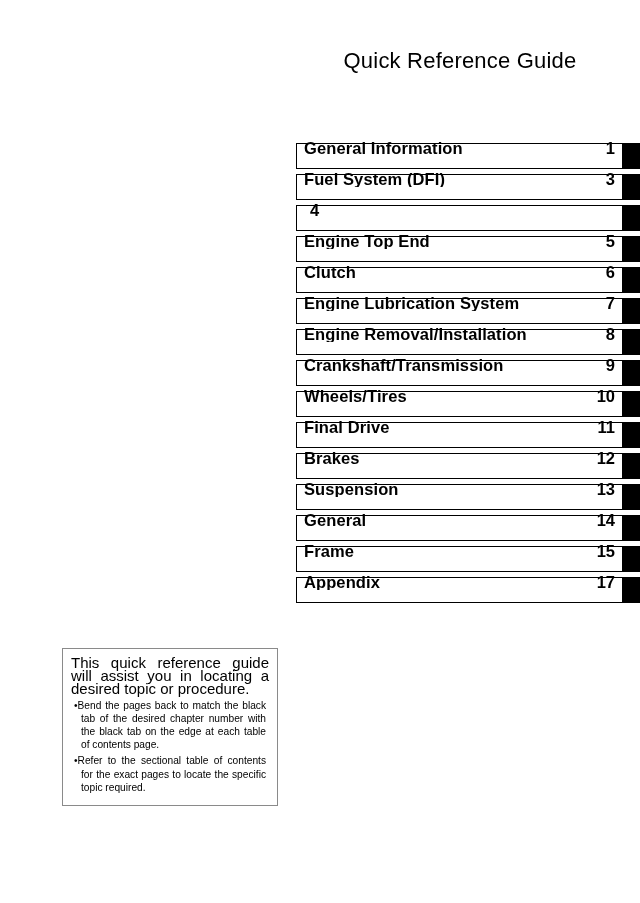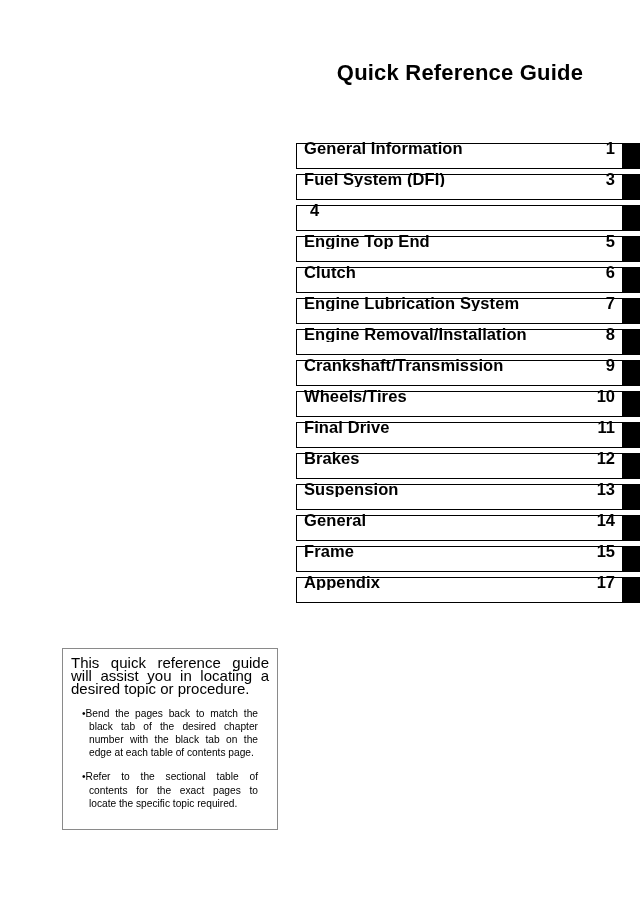--- a/index.html
+++ b/index.html
@@ -13,25 +13,25 @@
     position: relative;
     font-family: "Liberation Sans", sans-serif;
     color: #000000;
     overflow: hidden;
   }
 
   
   #page-title {
     position: absolute;
     left: 296px;
-    top: 60px;
+    top: 48px;
     width: 328px;
     text-align: center;
     font-size: 22px;
-    font-weight: bold;
+    font-weight: normal;
     letter-spacing: 0.2px;
     line-height: 1.2;
     white-space: nowrap;
   }
 
   
   #chapter-list {
     position: absolute;
     left: 296px;
     top: 143px;
@@ -94,21 +94,21 @@
     text-align: justify;
     text-justify: inter-word;
     margin: 0;
     hyphens: none;
   }
   .note-bullet {
     font-size: 10.2px;
     line-height: 13.2px;
     text-align: justify;
     text-justify: inter-word;
-    margin: 11px;
+    margin: 3px;
     padding-left: 7px;
     text-indent: -7px;
     hyphens: none;
   }
 </style>
 </head>
 <body>
 
 <div id="page-title">Quick Reference Guide</div>
 

